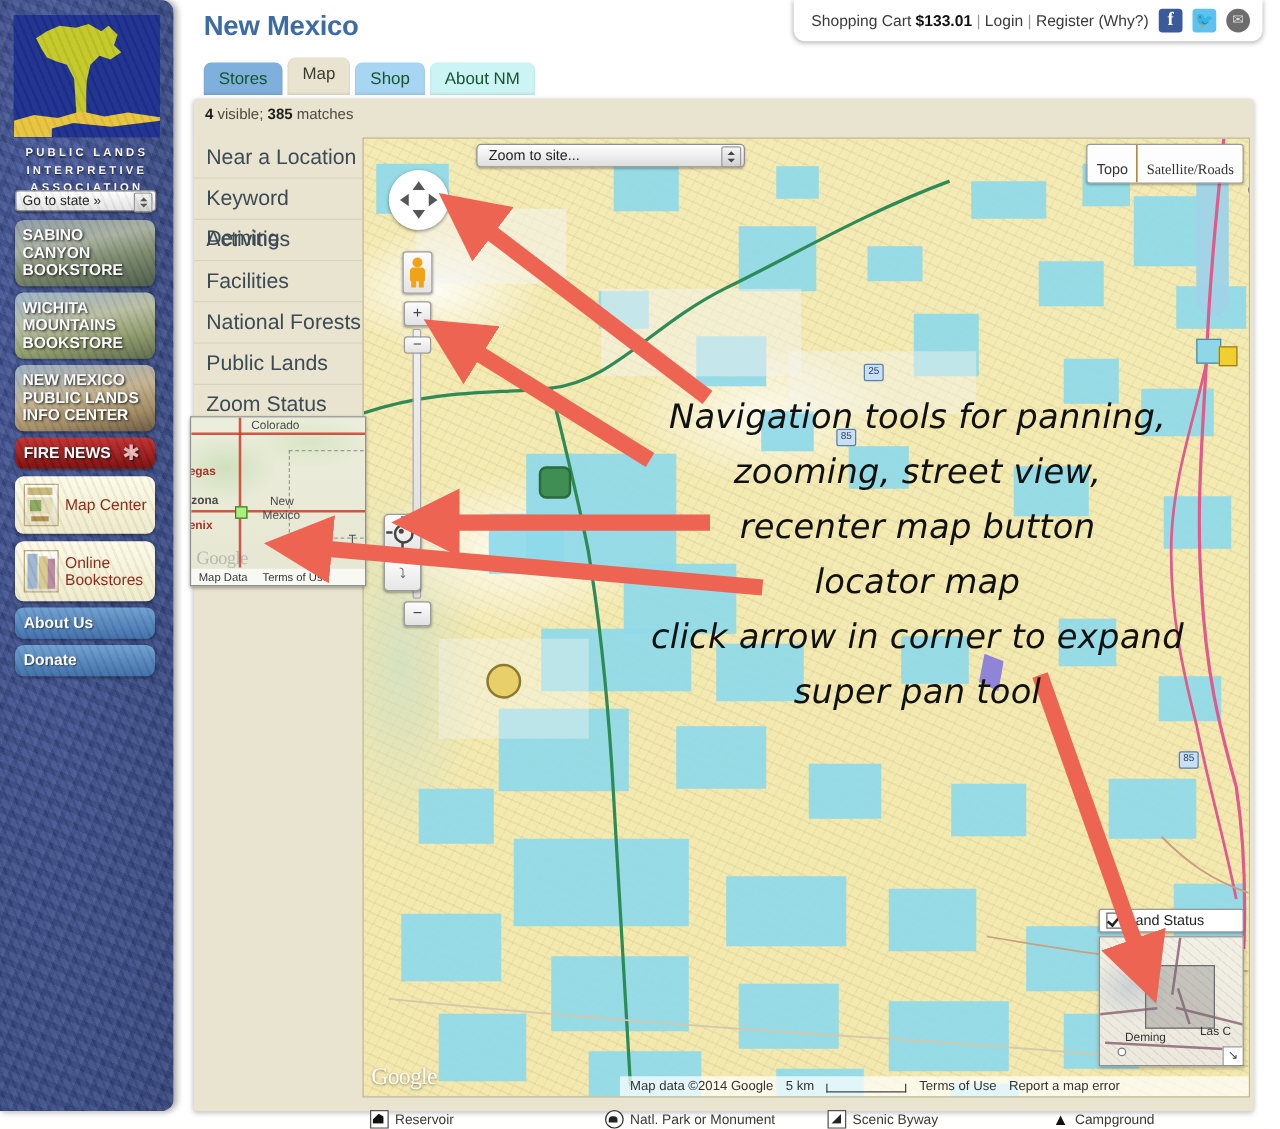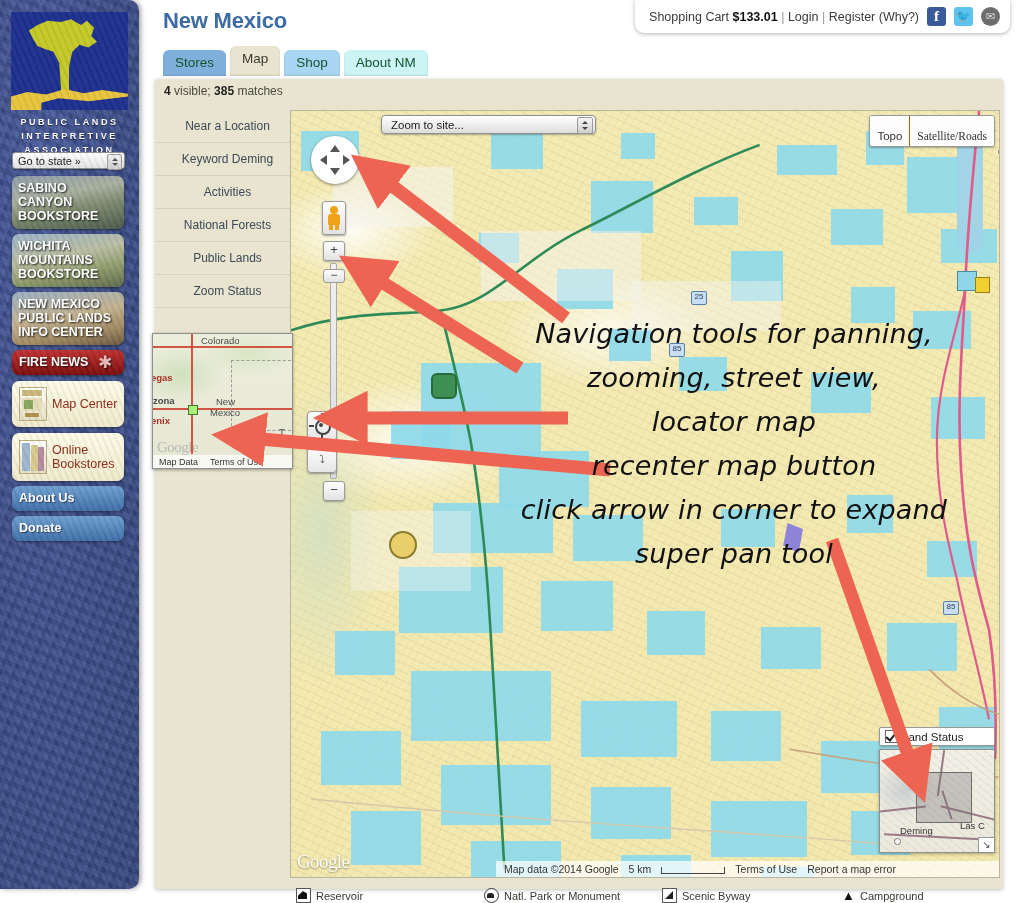--- a/index.html
+++ b/index.html
@@ -162,24 +162,23 @@
     position:absolute;left:9px;top:5px;font-size:12px;color:#4a4a42;
   }
   #match-line b{color:#1f1f1f;}
 
   
   #filter-list{
     position:absolute;left:155px;top:110px;width:135px;height:330px;
   }
   .filter-item{
     height:32px;line-height:32px;padding-left:10px;
-    font-size:12px;color:#3c4a55;
+    font-size:17px;color:#3c4a55;
     border-bottom:1px solid #d6d2bb;
     background:#e8e4cf;
-    text-align:center;
   }
 
   
   #map{
     position:absolute;left:290px;top:110px;width:710px;height:768px;
     overflow:hidden;border:1px solid #b9b5a0;box-sizing:border-box;
     background:#f2eab0;
   }
   
   #map-terrain{
@@ -508,20 +507,21 @@
 <div id="content-panel">
   <div id="match-line">
     <b>4</b><span> visible; </span><b>385</b><span> matches</span>
   </div>
 </div>
 
 <div id="filter-list">
   <div class="filter-item"><span>Near a Location</span></div>
   <div class="filter-item"><span>Keyword Deming</span></div>
   <div class="filter-item"><span>Activities</span></div>
+  <div class="filter-item"><span>Facilities</span></div>
   <div class="filter-item"><span>National Forests</span></div>
   <div class="filter-item"><span>Public Lands</span></div>
   <div class="filter-item"><span>Zoom Status</span></div>
 </div>
 
 <div id="map">
   <div id="map-terrain"></div>
 
   <div class="blk cy" style="left:10px;top:20px;width:58px;height:40px;"></div>
   <div class="blk cy" style="left:200px;top:18px;width:52px;height:40px;"></div>
@@ -707,22 +707,22 @@
     <line x1="520" y1="368" x2="372" y2="276"></line>
     <line x1="568" y1="418" x2="352" y2="418"></line>
     <line x1="610" y1="470" x2="250" y2="438"></line>
     <line x1="832" y1="540" x2="912" y2="766"></line>
   </g>
 </svg>
 
 <div id="annot">
   <div>Navigation tools for panning,</div>
   <div>zooming, street view,</div>
+  <div>recenter map button</div>
   <div>locator map</div>
-  <div>recenter map button</div>
   <div>click arrow in corner to expand</div>
   <div>super pan tool</div>
 </div>
 
 <div id="legend">
   <div class="item i1">
     <span class="lg-ico lg-reservoir"></span>
     <span>Reservoir</span>
   </div>
   <div class="item i2">

